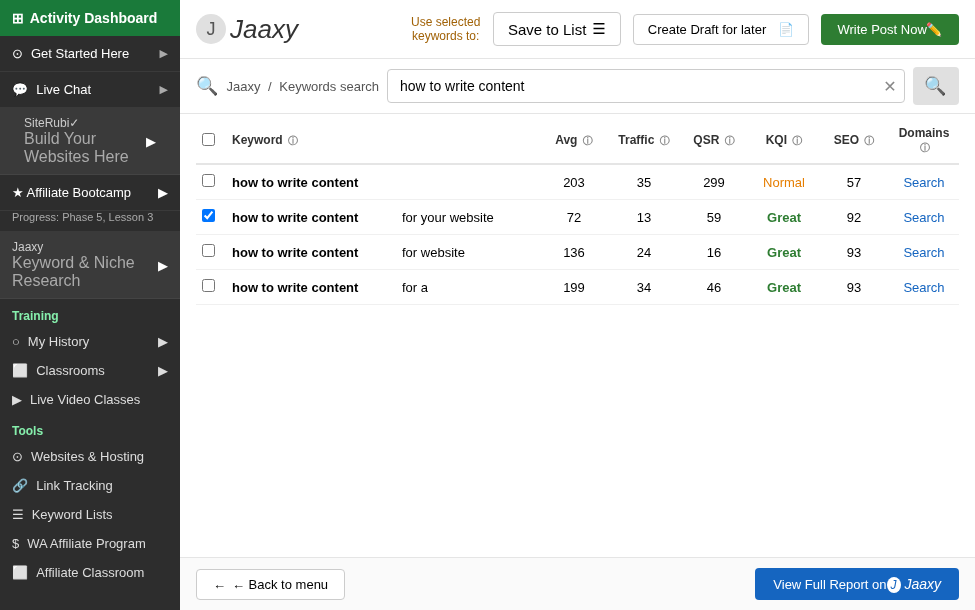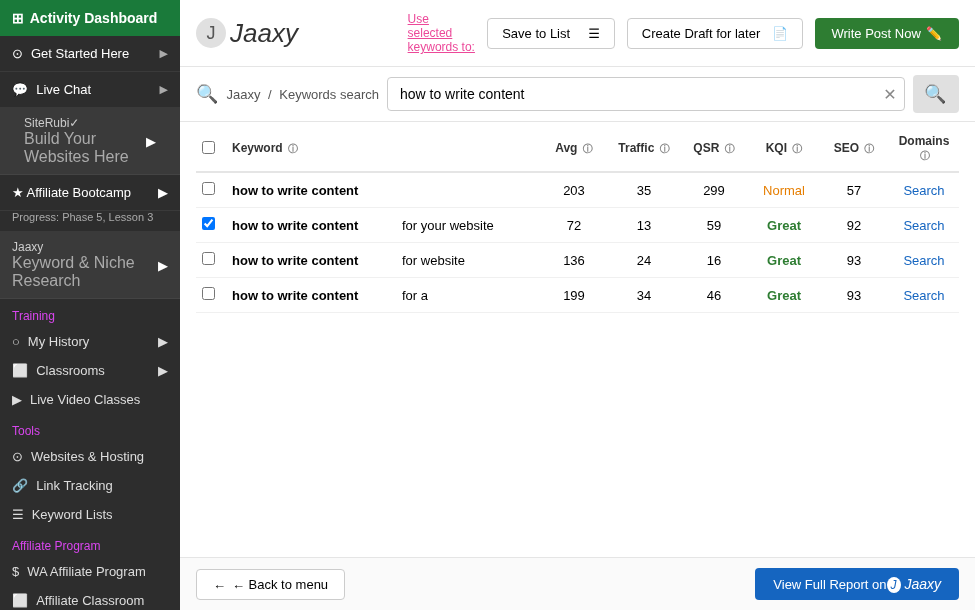--- a/index.html
+++ b/index.html
@@ -63,22 +63,22 @@
       padding: 8px 12px;
       border-bottom: 1px solid #444;
       cursor: pointer;
       display: flex;
       align-items: center;
       justify-content: space-between;
     }
     .section-title {
       padding: 10px 12px 4px 12px;
       font-size: 12px;
-      font-weight: normal;
-      color: #d946ef;
+      font-weight: bold;
+      color: #86efac;
       text-transform: none;
     }
     .sidebar-link {
       display: flex;
       align-items: center;
       justify-content: space-between;
       padding: 7px 12px;
       cursor: pointer;
       font-size: 13px;
       color: #ddd;
@@ -116,51 +116,50 @@
       width: 30px; height: 30px;
       background: #e0e0e0;
       border-radius: 50%;
       display: flex; align-items: center; justify-content: center;
       font-size: 18px; font-style: normal;
       color: #555;
     }
     .selected-keywords-label {
       flex: 1;
       font-size: 12px;
-      color: #ec4899;
-      text-align: left;
-      text-decoration: underline;
+      color: #a16207;
+      text-align: center;
     }
     .btn-save {
       background: #fff;
       border: 1px solid #ccc;
       padding: 7px 14px;
       border-radius: 4px;
       cursor: pointer;
-      font-size: 13px;
-      display: flex; align-items: center; gap: 18px; justify-content: flex-end;
+      font-size: 15px;
+      display: flex; align-items: center; gap: 6px; justify-content: flex-end;
     }
     .btn-draft {
       background: #fff;
       border: 1px solid #ccc;
       padding: 7px 14px;
       border-radius: 4px;
       cursor: pointer;
       font-size: 13px;
       display: flex; align-items: center; gap: 12px;
     }
     .btn-write {
       background: #2e7d32;
       color: #fff;
       border: none;
       padding: 8px 16px;
       border-radius: 4px;
       cursor: pointer;
       font-size: 13px;
-      display: flex; align-items: center; gap: 6px;
+      display: flex; align-items: center; 
     }
 
     
     .search-bar-row {
       display: flex;
       align-items: center;
       padding: 8px 16px;
       border-bottom: 1px solid #e5e5e5;
       gap: 8px;
     }
@@ -348,21 +347,20 @@
       <span>Link Tracking</span>
     </div>
   </div>
   <div class="sidebar-link">
     <div class="left">
       <span>☰</span>
       <span>Keyword Lists</span>
     </div>
   </div>
 
-  <div class="section-title">Affiliate Program</div>
   <div class="sidebar-link">
     <div class="left">
       <span>$</span>
       <span>WA Affiliate Program</span>
     </div>
   </div>
   <div class="sidebar-link">
     <div class="left">
       <span>⬜</span>
       <span>Affiliate Classroom</span>

